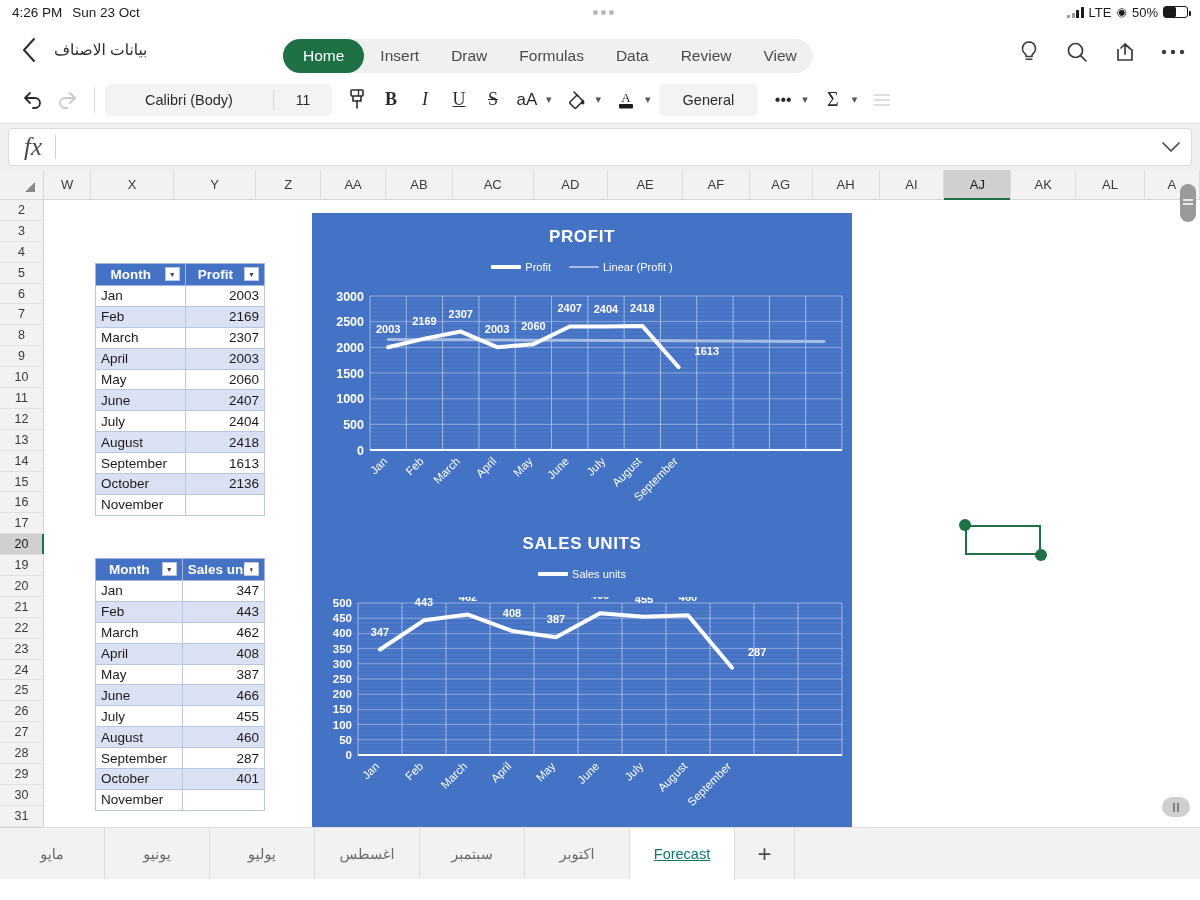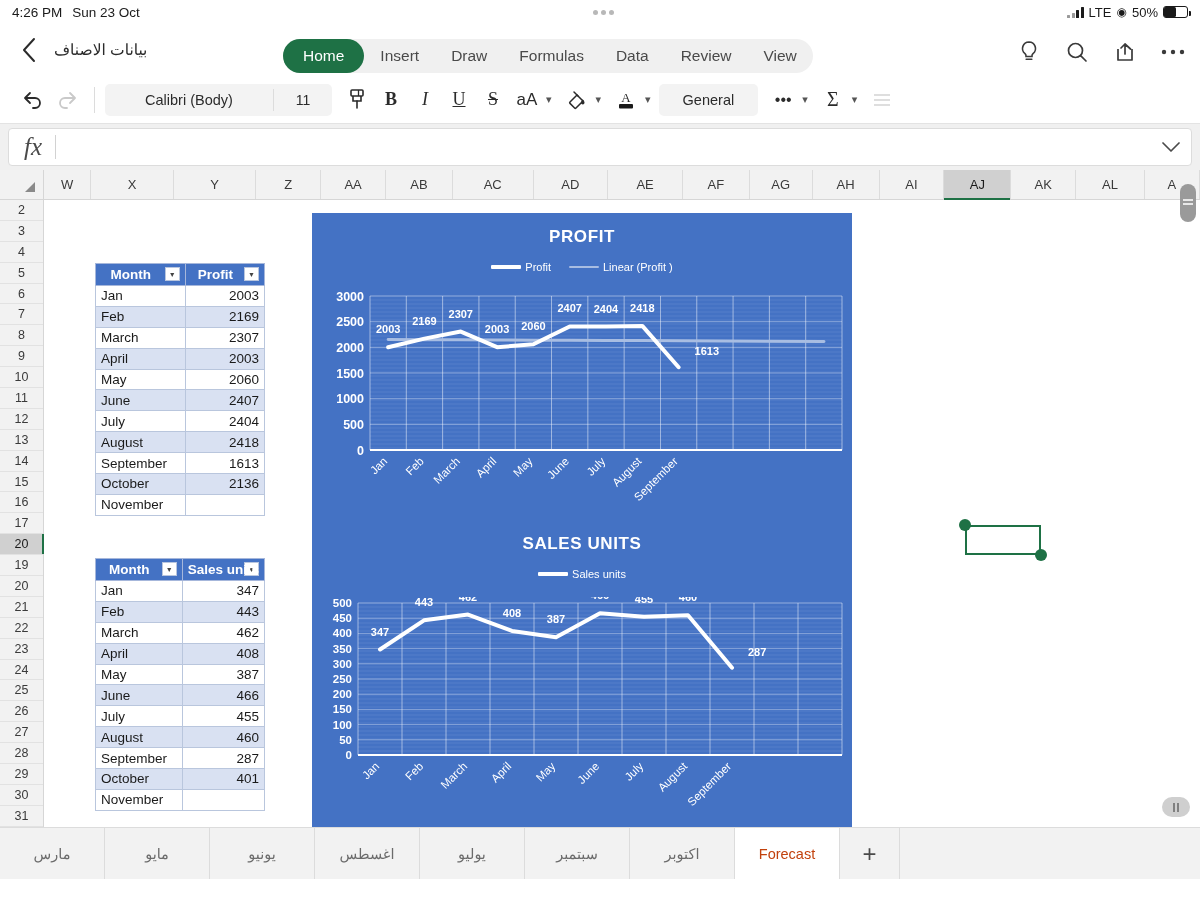--- a/index.html
+++ b/index.html
@@ -171,21 +171,21 @@
                 display:flex; align-items:center; justify-content:center; gap:2.5px; cursor:pointer;}
   .hscrollbtn i { display:block; width:2px; height:9px; background:#808080; }
 
   
   .sheettabs { height: 52px; background:#f2f2f2; display:flex; align-items:stretch; border-top:1px solid #dcdcdc; }
   .stab {
     min-width: 105px; display:flex; align-items:center; justify-content:center;
     font-size:14.5px; color:#6b6b6b; border-right:1px solid #dcdcdc; cursor:pointer;
     direction:rtl; padding: 0 10px;
   }
-  .stab.active { background:#ffffff; color:#c2410c; direction:ltr; }
+  .stab.active { background:#ffffff; color:#0f766e; direction:ltr;text-decoration:underline; }
   .stab.addbtn { min-width:60px; font-size:24px; color:#4a4a4a; }
   .stab.filler { flex:1; border-right:none; cursor:default; }
 </style>
 </head>
 <body>
 
 <div id="app">
 
   <div class="statusbar">
     <span class="sb-time">4:26 PM</span>
@@ -733,25 +733,24 @@
     </div>
 
     <div class="vscroll"></div>
     <div class="hscrollbtn">
         <i></i>
         <i></i>
       </div>
   </div>
 
   <div class="sheettabs">
-    <div class="stab">مارس</div>
     <div class="stab">مايو</div>
     <div class="stab">يونيو</div>
+    <div class="stab">يوليو</div>
     <div class="stab">اغسطس</div>
-    <div class="stab">يوليو</div>
     <div class="stab">سبتمبر</div>
     <div class="stab">اكتوبر</div>
     <div class="stab active">Forecast</div>
     <div class="stab addbtn">+</div>
     <div class="stab filler"></div>
   </div>
 
 </div>
 
 </body></html>

